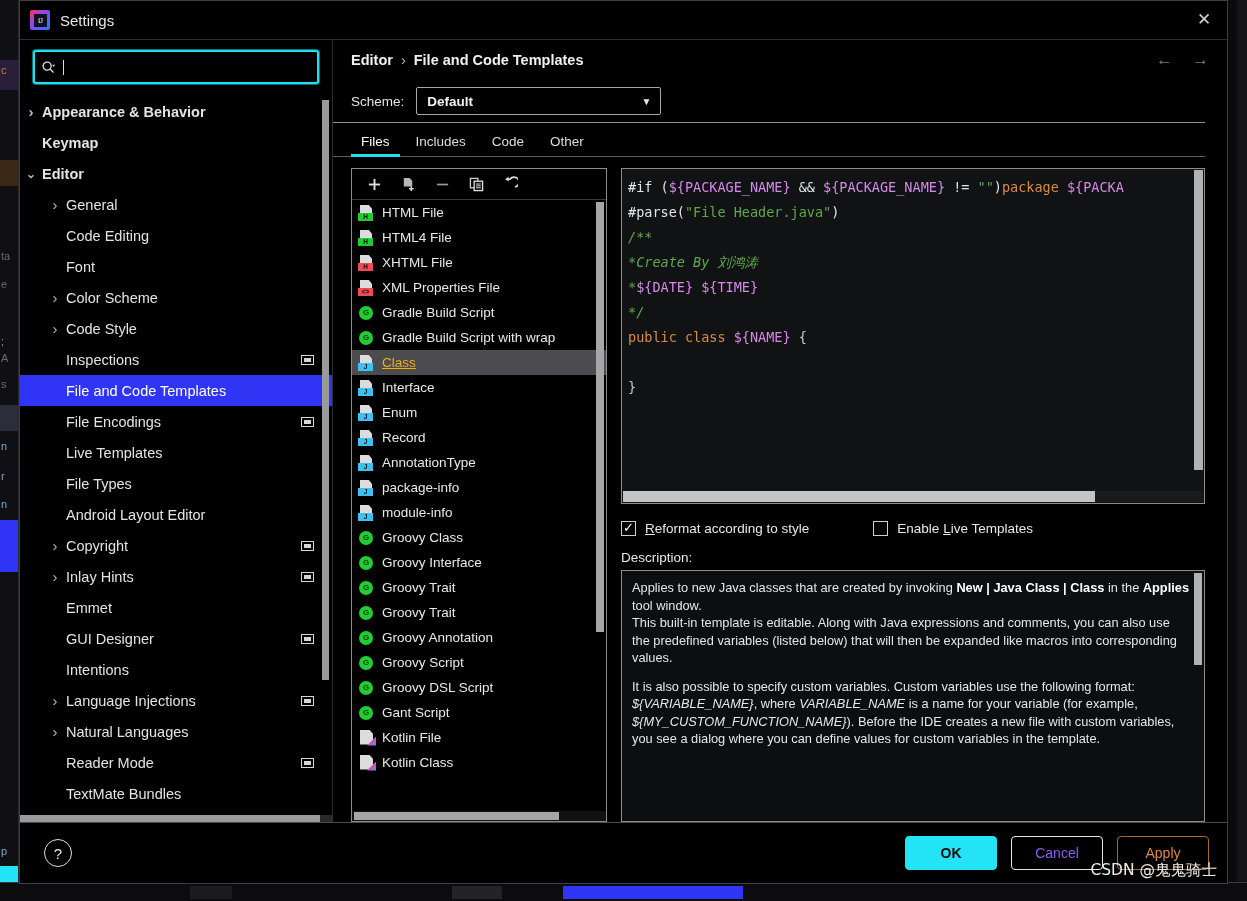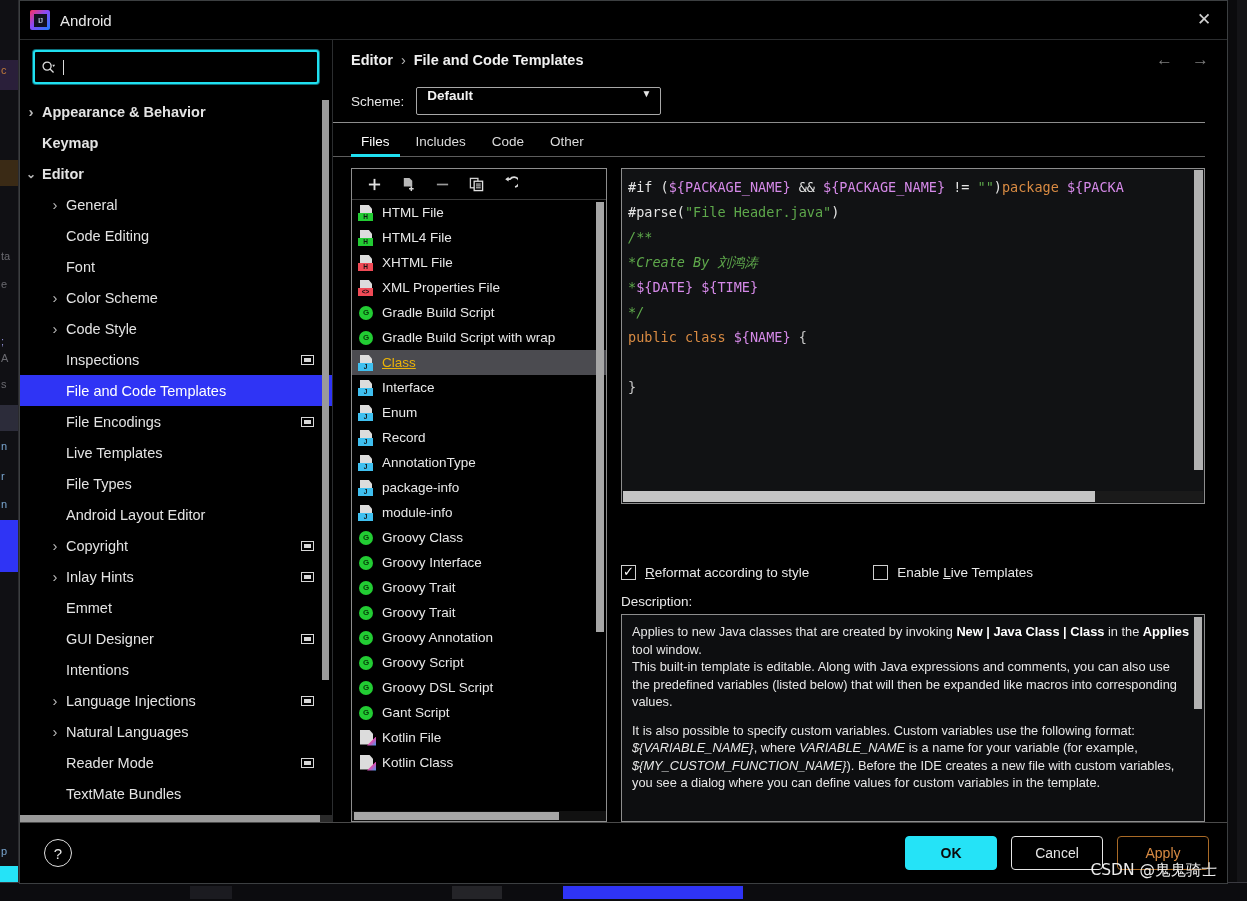--- a/index.html
+++ b/index.html
@@ -166,21 +166,21 @@
 
   .scheme-row {
     height: 42px; flex: 0 0 42px; display: flex; align-items: center;
     padding-left: 18px; border-bottom: 1px solid #8d8d8d;
     margin-right: 22px;
   }
   .scheme-label { color: #e6e6e6; font-size: 13.5px; margin-right: 12px; }
   .scheme-select {
     width: 243px; height: 26px; background: #000;
     border: 1px solid #a8a8a8; border-radius: 2px;
-    display: flex; position: relative;
+    display: flex; align-items: center; position: relative;
   }
   .scheme-value { color: #f2f2f2; font-size: 13.5px; font-weight: bold; padding-left: 10px; }
   .scheme-arrow {
     position: absolute; right: 9px; color: #e6e6e6; font-size: 10px;
   }
 
   .tabs {
     height: 33px; flex: 0 0 33px; display: flex; align-items: flex-end;
     padding-left: 18px; margin-right: 22px;
     border-bottom: 1px solid #5d5d5d;
@@ -287,21 +287,20 @@
   .code-hscroll-track {
     position:absolute; left:1px; right:1px; bottom:1px; height:11px; background:#1a1a1a;
   }
   .code-hscroll {
     position:absolute; left:1px; bottom:1px; height:11px; width:472px; background:#c4c4c4;
   }
 
   .checkrow {
     height: 36px; flex: 0 0 36px; display: flex; align-items: center;
     padding-top: 6px;
-    margin-top: 44px;
   }
   .chk {
     width: 15px; height: 15px; border: 1.5px solid #cfcfcf; background: #000;
     box-sizing: border-box; display: flex; align-items: center; justify-content: center;
     margin-right: 9px; flex: 0 0 15px;
   }
   .chk.on::after {
     content: "✓"; color: #fff; font-size: 13px; line-height: 13px; margin-top: -1px;
   }
   .chk-label { color: #e8e8e8; font-size: 13.5px; }
@@ -334,21 +333,21 @@
     width: 26px; height: 26px; border-radius: 50%; border: 1.6px solid #e0e0e0;
     color: #e8e8e8; display: flex; align-items: center; justify-content: center;
     font-size: 15px; margin-left: 6px;
   }
   .footer-spacer { flex: 1 1 auto; }
   .btn {
     height: 34px; min-width: 92px; display: flex; align-items: center; justify-content: center;
     font-size: 14px; border-radius: 4px; box-sizing: border-box; margin-left: 14px;
   }
   .btn-ok { background: #25e3f7; color: #0b0b0b; font-weight: bold; border: 1px solid #25e3f7; }
-  .btn-cancel { background: #000; color: #e5e5e5; border: 1.5px solid #e6e6e6; }
+  .btn-cancel { background: #000; color: #8b5cf6; border: 1.5px solid #e6e6e6; }
   .btn-apply { background: #000; color: #d98b43; border: 1.5px solid #a96a26; }
 
   .watermark {
     position: absolute; right: 10px; bottom: 2px;
     color: #ffffff; font-size: 15.5px; opacity: 0.92;
     font-family: "DejaVu Sans", sans-serif; white-space: nowrap;
     pointer-events: none;
   }
 </style>
 </head>
@@ -379,21 +378,21 @@
     <div class="tb-item" style="left:452px;width:50px;background:#242428;"></div>
     <div class="tb-item" style="left:563px;width:180px;background:#2f34f5;"></div>
   </div>
 
   <div class="dialog">
 
     <div class="titlebar">
       <div class="app-icon">
         <div class="inner">IJ</div>
       </div>
-      <div class="title-text">Android</div>
+      <div class="title-text">Settings</div>
       <div class="close-btn">✕</div>
     </div>
 
     <div class="dlg-body">
 
       <div class="leftcol">
         <div class="search-wrap">
           <div class="search-box">
             <div class="search-icon">
               <svg width="15" height="15" viewBox="0 0 16 16">

